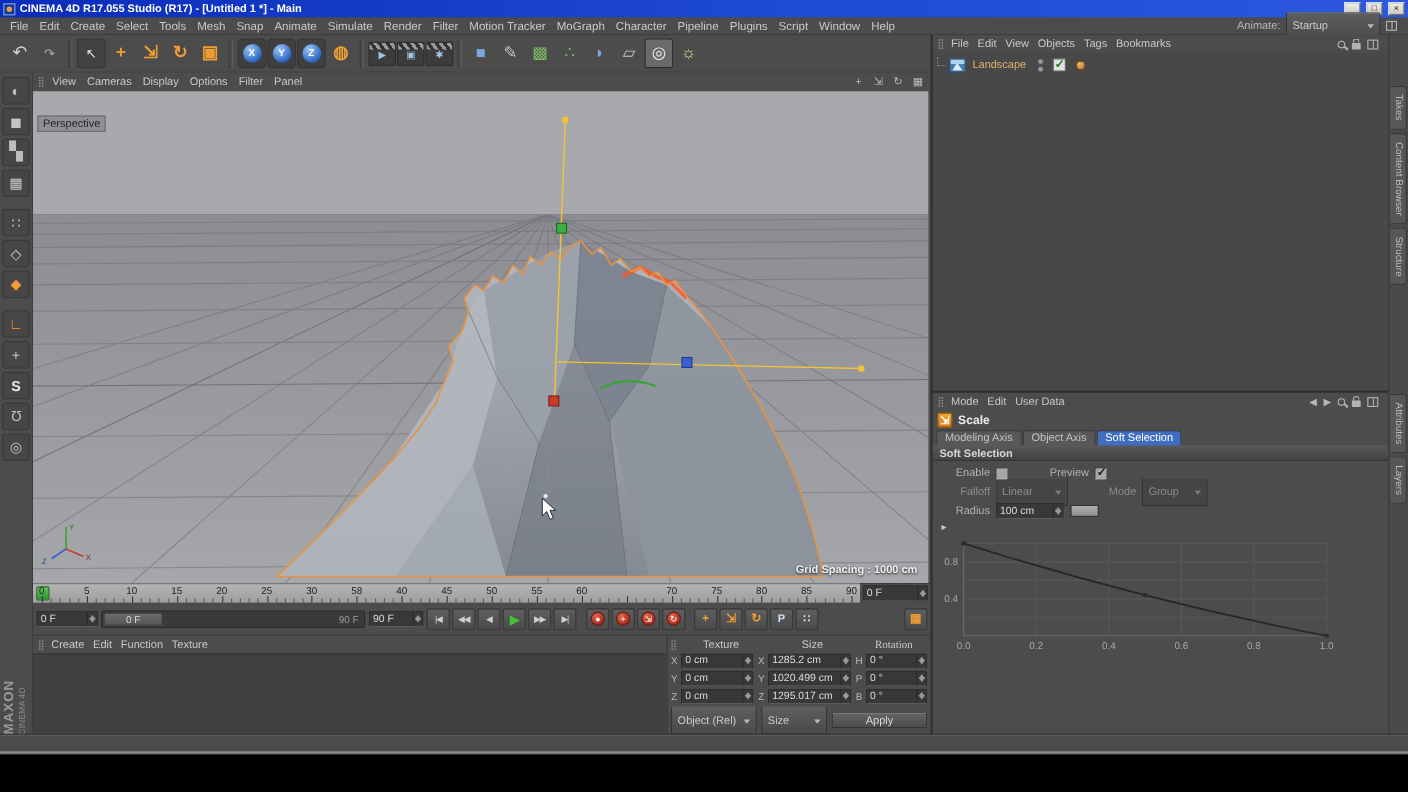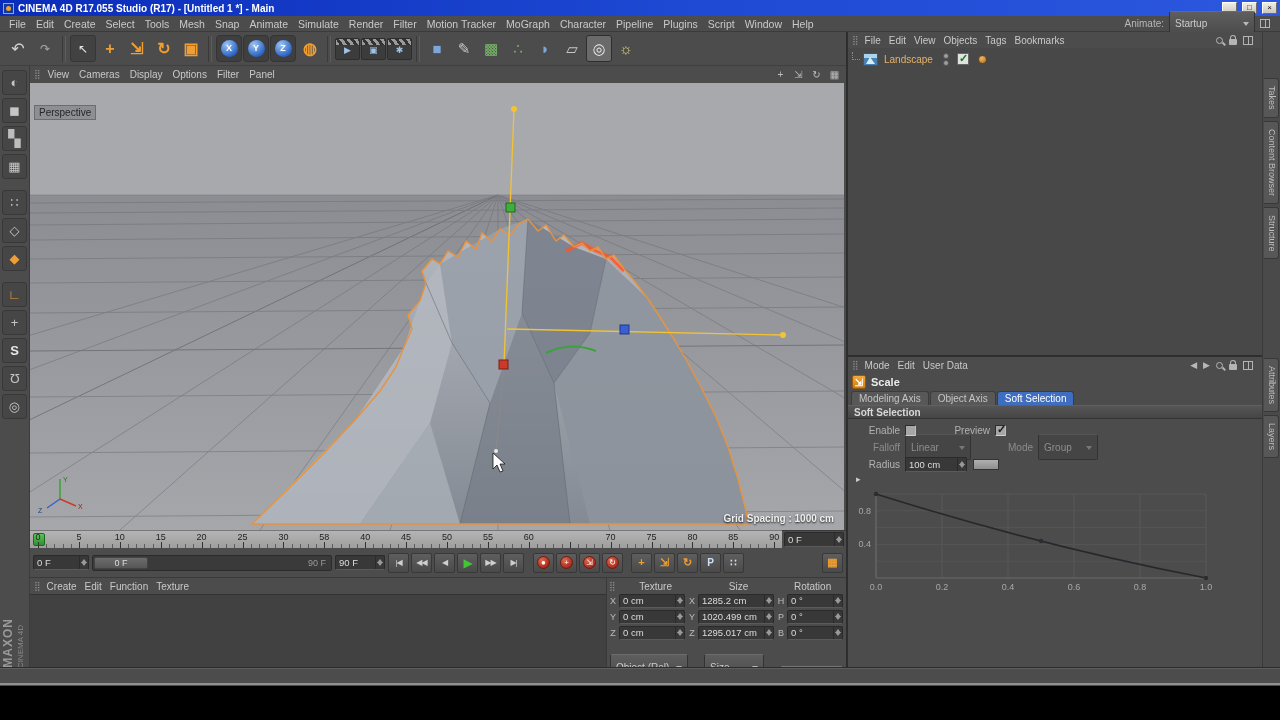--- a/index.html
+++ b/index.html
@@ -102,28 +102,28 @@
   .panel-menu{height:16px;display:flex;align-items:center;gap:2px;padding:0 4px;}
   .mat-body{position:absolute;left:0;top:16px;right:0;bottom:0;background:#414141;border-top:1px solid #333;}
   .branding{position:absolute;left:0;top:578px;width:30px;height:92px;}
   .maxon{position:absolute;left:1px;bottom:2px;writing-mode:vertical-rl;transform:rotate(180deg);font-size:12px;font-weight:bold;color:#9a9a9a;letter-spacing:1px;}
   .cinema{position:absolute;left:16px;bottom:2px;writing-mode:vertical-rl;transform:rotate(180deg);font-size:8px;color:#8a8a8a;}
 
   
   .coords{position:absolute;left:606px;top:578px;width:240px;height:90px;background:#4c4c4c;border-left:1px solid #3a3a3a;padding:1px 2px;}
   .coords-header{display:flex;align-items:center;height:14px;font-size:10px;color:#c9c9c9;gap:0;}
   .ch{text-align:center;}
-  .ch1{width:80px;}.ch2{width:86px;}.ch3{width:62px;}
+  .ch1{width:80px;}.ch2{width:86px;}.ch3{width:62px;font-family:Liberation Serif, serif;}
   .coord-grid{display:flex;gap:3px;}
   .coord-col{display:flex;flex-direction:column;gap:1px;}
   .cc1{width:76px;}.cc2{width:86px;}.cc3{width:66px;}
   .coord-row{display:flex;align-items:center;gap:2px;height:15px;}
   .coord-label{width:8px;font-size:9px;color:#bbb;text-align:center;flex:0 0 auto;}
   .coord-row .field{flex:1;height:14px;}
-  .coords-bottom{display:flex;gap:16px;align-items:flex-end;margin-top:14px;padding:0 1px;}
+  .coords-bottom{display:flex;gap:4px;align-items:center;margin-top:2px;padding:0 1px;}
   .apply-btn{flex:1;height:14px;background:linear-gradient(#646464,#4c4c4c);border:1px solid #333;border-top-color:#777;border-radius:2px;color:#ddd;font-size:10px;text-align:center;line-height:13px;}
 
   
   .right-panel{position:absolute;left:846px;top:32px;width:416px;height:636px;background:#4c4c4c;border-left:2px solid #2e2e2e;}
   .om{position:absolute;left:0;top:0;right:0;height:323px;}
   .om-body{position:absolute;left:0;top:16px;right:0;bottom:0;background:#484848;}
   .om-row{display:flex;align-items:center;height:16px;margin-top:3px;padding-left:4px;gap:3px;}
   .om-branch{width:8px;height:8px;border-left:1px dotted #8a8a8a;border-bottom:1px dotted #8a8a8a;margin-bottom:6px;}
   .obj-icon{width:15px;height:13px;background:linear-gradient(#a8d4ee 0 38%,#4880b4 38%);border:1px solid #2e5a84;position:relative;flex:0 0 auto;}
   .obj-icon::after{content:"";position:absolute;left:2px;bottom:1px;border-left:4px solid transparent;border-right:5px solid transparent;border-bottom:7px solid #d8ecf8;}

